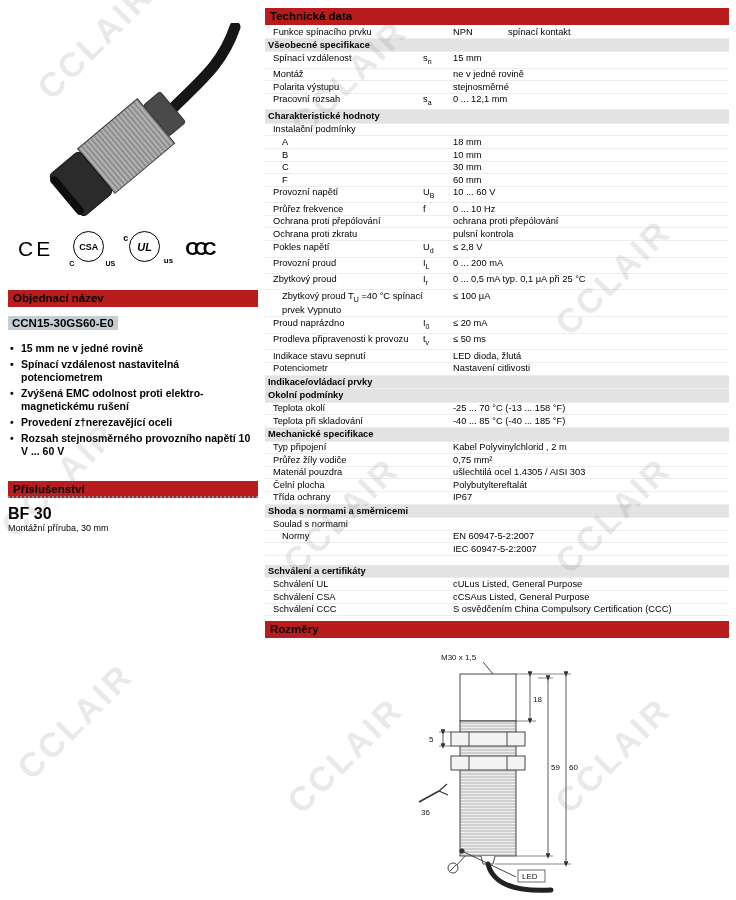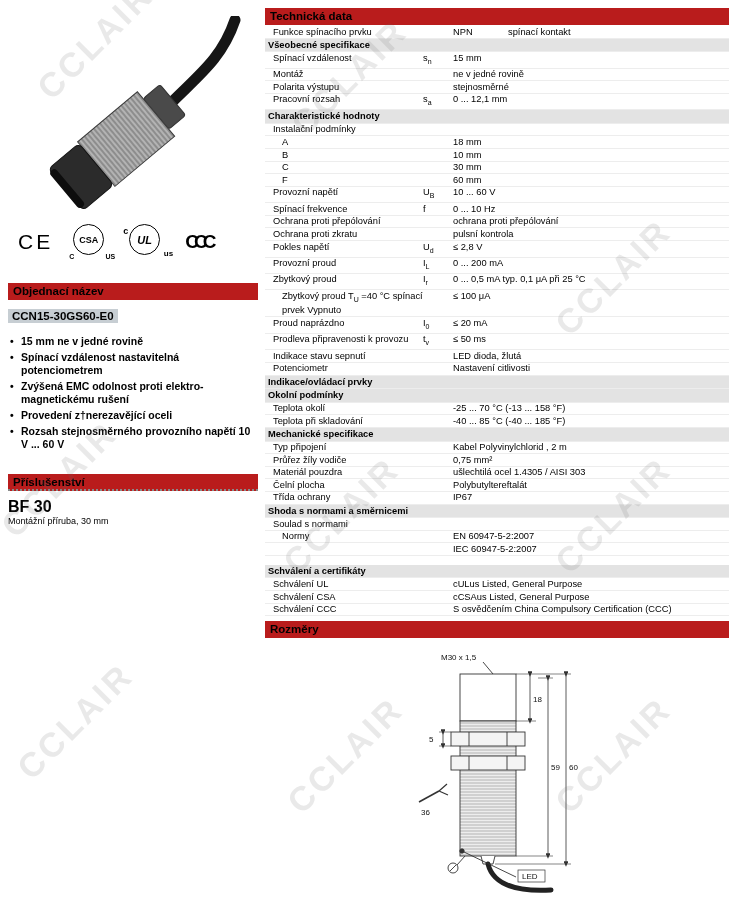--- a/index.html
+++ b/index.html
@@ -2,21 +2,21 @@
 <html><head>
 <meta charset="utf-8">
 <style>
   *{margin:0;padding:0;box-sizing:border-box;}
   html,body{background:#9a9a9a;}
   .page{position:relative;width:736px;height:900px;margin:0 auto;background:#fff;
         font-family:"Liberation Sans",sans-serif;color:#000;overflow:hidden;}
   .wm{position:absolute;font-weight:bold;font-size:34px;letter-spacing:3px;
       color:rgba(110,110,110,0.15);transform:rotate(-45deg);pointer-events:none;z-index:6;white-space:nowrap;}
 
-  .left-col{position:absolute;left:8px;top:16px;width:250px;}
+  .left-col{position:absolute;left:8px;top:23px;width:250px;}
   .right-col{position:absolute;left:265px;top:8px;width:464px;}
 
   .bar{background:#b91c1c;font-size:11.5px;font-weight:bold;padding:2px 5px;height:17px;line-height:13px;}
 
   
   .photo{position:relative;width:250px;height:203px;}
   .certs{display:flex;align-items:center;gap:20px;height:46px;padding-left:10px;}
   .ce{font-size:21px;letter-spacing:3px;}
   .mark-wrap{position:relative;width:36px;height:36px;}
   .circle-mark{width:31px;height:31px;border:1.7px solid #000;border-radius:50%;
@@ -198,21 +198,21 @@
           </span>
         </div>
         <div class="trow">
           <span class="tlabel">Provozní napětí</span>
           <span class="tsym">U<sub>B</sub></span>
           <span class="tval">
             <span class="v1">10 ... 60 V</span>
           </span>
         </div>
         <div class="trow">
-          <span class="tlabel">Spínací frekvence</span>
+          <span class="tlabel">Průřez frekvence</span>
           <span class="tsym">f</span>
           <span class="tval">
             <span class="v1">0 ... 10 Hz</span>
           </span>
         </div>
         <div class="trow">
           <span class="tlabel">Ochrana proti přepólování</span>
           <span class="tsym"></span>
           <span class="tval">
             <span class="v1">ochrana proti přepólování</span>

